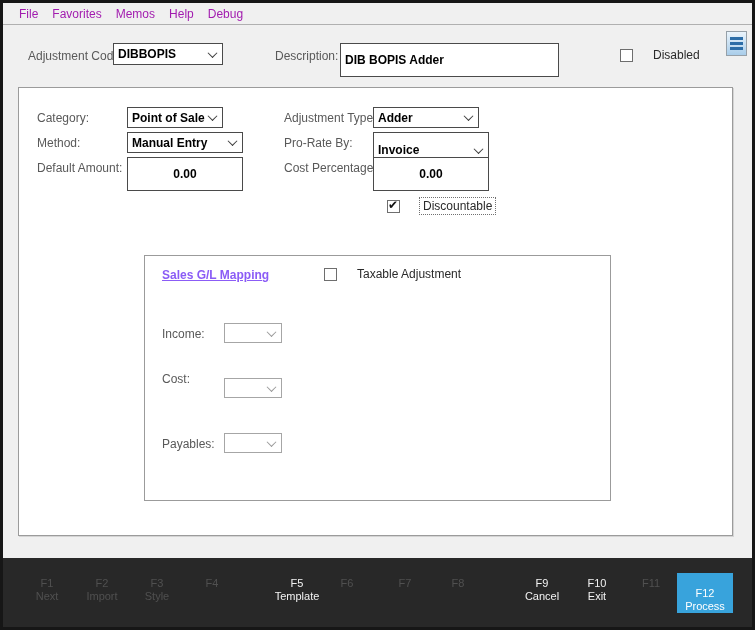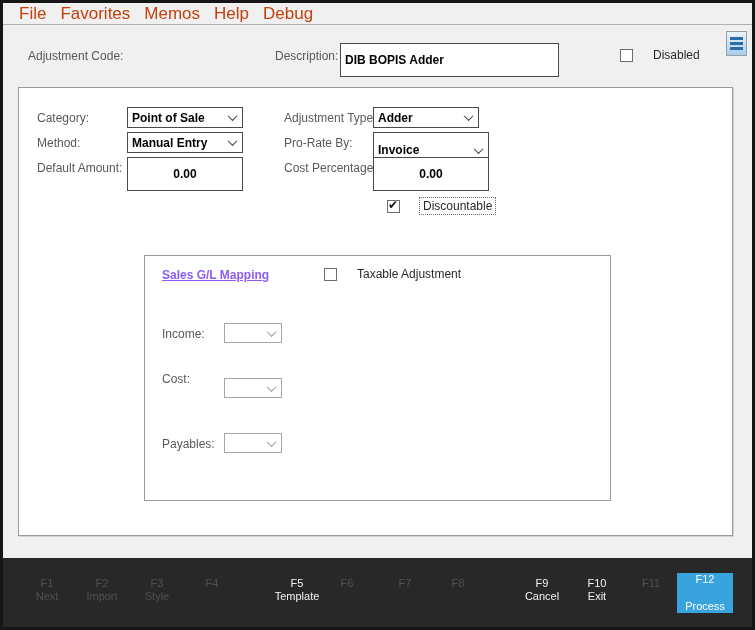--- a/index.html
+++ b/index.html
@@ -4,21 +4,21 @@
 <style>
   * { margin:0; padding:0; box-sizing:border-box; }
   body { background:#ffffff; font-family:"Liberation Sans", sans-serif; }
 
   .window { position:relative; width:755px; height:630px; border:3px solid #161616;
             background:#f0f0f0; overflow:hidden; }
 
   
   .menubar { position:absolute; top:0; left:0; right:0; height:22px; background:#f0f0f0;
              border-bottom:1px solid #b0b0b0; display:flex; align-items:center; padding-left:9px; }
-  .menu-item { padding:0 7px; font-size:17px; color:#c2410c; cursor:default; }
+  .menu-item { padding:0 7px; font-size:12px; color:#a21caf; cursor:default; }
 
   
   .lbl { position:absolute; font-size:12px; color:#595959; white-space:nowrap; }
   .combo { position:absolute; background:#fff; border:1px solid #4a4a4a; display:flex;
            align-items:center; padding:0 6px 0 4px; font-size:12px; font-weight:bold; color:#000; }
   .combo .chev { margin-left:auto; width:7px; height:7px; border-right:1.4px solid #3c3c3c;
                  border-bottom:1.4px solid #3c3c3c; transform:rotate(45deg) translate(-1px,-1px); }
   .combo.gray { border-color:#a6a6a6; }
   .combo.gray .chev { border-color:#9a9a9a; }
   .tinput { position:absolute; border:1px solid #4a4a4a; background:#fff;
@@ -48,55 +48,59 @@
               color:#8b5cf6; text-decoration:underline; }
 
   
   .fnbar { position:absolute; left:0; right:0; bottom:0; height:69px; background:#282828; }
   .fkey { position:absolute; top:19px; width:60px; text-align:center; font-size:11px;
           line-height:13px; cursor:default; }
   .fkey.dim { color:#505050; }
   .fkey.on  { color:#f2f2f2; }
   .fkey-btn { position:absolute; left:674px; top:15px; width:56px; height:40px;
               background:#38a3dc; color:#fff; display:flex; flex-direction:column;
-              justify-content:space-between; text-align:center; font-size:11px; line-height:13px; cursor:default; }
+              justify-content:flex-end; text-align:center; font-size:11px; line-height:13px; cursor:default; }
 </style>
 </head>
 <body>
 
 <div class="window">
 
   <div class="menubar">
     <span class="menu-item">File</span>
     <span class="menu-item">Favorites</span>
     <span class="menu-item">Memos</span>
     <span class="menu-item">Help</span>
     <span class="menu-item">Debug</span>
   </div>
 
   <span class="lbl" style="left:25px; top:46px;">Adjustment Code:</span>
+  <div class="combo" style="left:110px; top:40px; width:110px; height:22px;">
+    <span>DIBBOPIS</span>
+    <span class="chev"></span>
+  </div>
 
   <span class="lbl" style="left:272px; top:46px;">Description:</span>
   <input class="tinput" style="left: 337px; top: 40px; width: 219px; height: 22px;" value="DIB BOPIS Adder">
 
   <div class="cb-row" style="left:617px; top:45px;">
     <span class="cb" data-checked="false"></span>
     <span class="cb-label">Disabled</span>
   </div>
 
   <div class="menu-btn">
     <span style="display:contents;">
       <span class="bar"></span><span class="bar"></span><span class="bar"></span>
     </span>
   </div>
 
   <div class="panel">
 
     <span class="lbl" style="left:18px; top:23px;">Category:</span>
-    <div class="combo" style="left:108px; top:19px; width:116px; height:21px;">
+    <div class="combo" style="left:108px; top:19px; width:96px; height:21px;">
       <span>Point of Sale</span>
       <span class="chev"></span>
     </div>
     <span class="lbl" style="left:265px; top:23px;">Adjustment Type:</span>
     <div class="combo" style="left:354px; top:19px; width:106px; height:21px;">
       <span>Adder</span>
       <span class="chev"></span>
     </div>
 
     <span class="lbl" style="left:18px; top:48px;">Method:</span>

